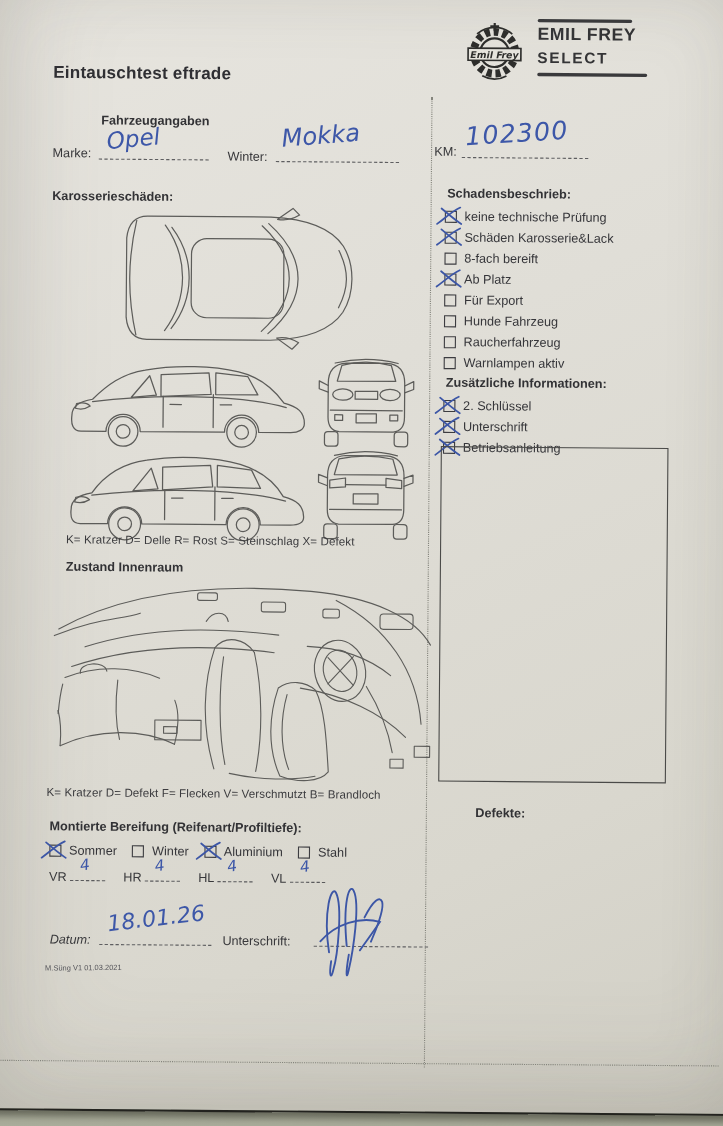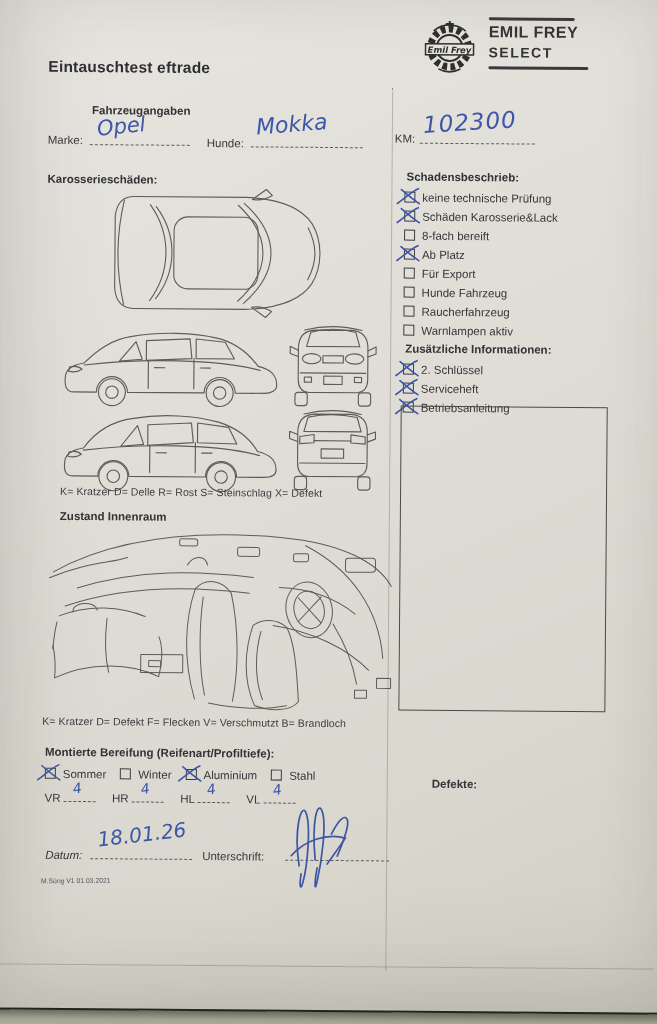--- a/index.html
+++ b/index.html
@@ -64,21 +64,21 @@
     </div>
   </div>
 
   <div class="abs title" style="left:45px;top:60px;">Eintauschtest eftrade</div>
   <div class="abs h" style="left:45px;top:106px;margin-left:44px;">Fahrzeugangaben</div>
 
   <span class="abs lab" style="left:45px;top:136px;">Marke:</span>
   <span class="abs wline" style="left:87px;top:132px;width:100px;height:14px;"></span>
   <span class="abs hand" style="left:94px;top:116px;font-size:21px;transform:rotate(-6deg);">Opel</span>
 
-  <span class="abs lab" style="left:204px;top:138px;">Hunde:</span>
+  <span class="abs lab" style="left:204px;top:138px;">Winter:</span>
   <span class="abs wline" style="left:248px;top:133px;width:112px;height:14px;"></span>
   <span class="abs hand" style="left:253px;top:112px;font-size:22px;transform:rotate(-5deg);">Mokka</span>
 
   <span class="abs lab" style="left:392px;top:132px;">KM:</span>
   <span class="abs wline" style="left:417px;top:128px;width:115px;height:14px;"></span>
   <span class="abs hand" style="left:420px;top:108px;font-size:23px;transform:rotate(-4deg);letter-spacing:1px;">102300</span>
 
   <div class="abs h" style="left:45px;top:175px;">Karosserieschäden:</div>
 
   <svg class="abs" style="left:92px;top:188px;" width="235" height="132" viewBox="0 0 235 132">
@@ -331,31 +331,31 @@
           </span>
       <span>2. Schlüssel</span>
     </div>
     <div class="cbrow" data-checked="true">
       <span class="cbbox">
             <svg class="xmark" viewBox="0 0 27 20">
               <path d="M2,17 C9,12 16,5 23,2"></path>
               <path d="M6,3 C12,8 18,13 24,17"></path>
             </svg>
           </span>
-      <span>Serviceheft</span>
+      <span>Unterschrift</span>
     </div>
     <div class="cbrow" data-checked="true">
       <span class="cbbox">
             <svg class="xmark" viewBox="0 0 27 20">
               <path d="M2,17 C9,12 16,5 23,2"></path>
               <path d="M6,3 C12,8 18,13 24,17"></path>
             </svg>
           </span>
       <span>Betriebsanleitung</span>
     </div>
   </div>
 
   <div class="abs notes" style="left:400px;top:405px;width:205px;height:303px;"></div>
 
-  <div class="abs h" style="left:402px;top:777px;padding-left:32px;">Defekte:</div>
+  <div class="abs h" style="left:402px;top:733px;padding-left:32px;">Defekte:</div>
 
 </div>
 </div>
 
 </body></html>

